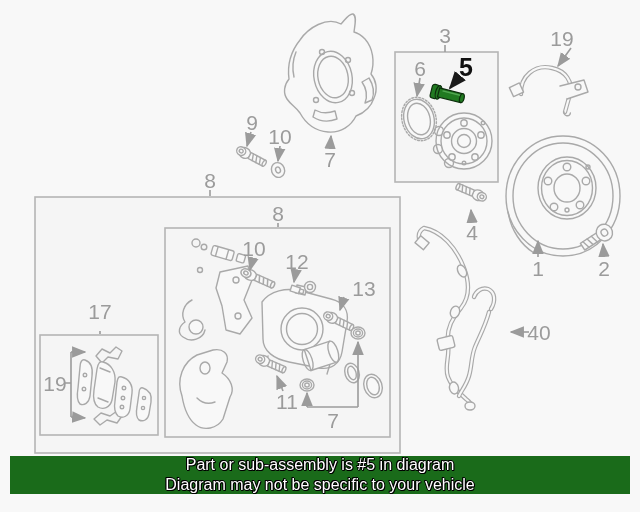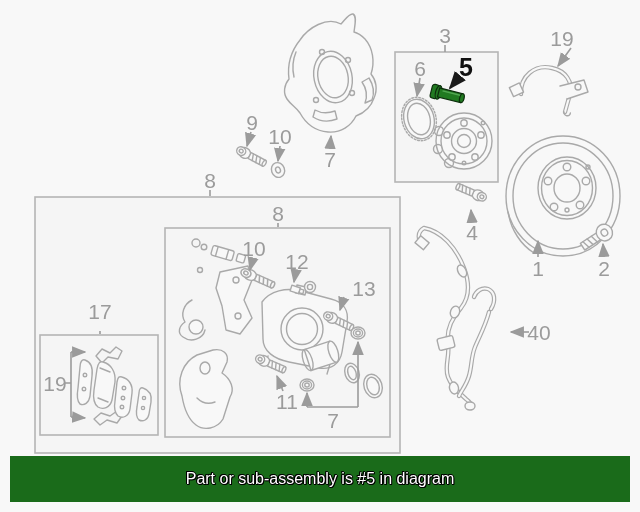--- a/index.html
+++ b/index.html
@@ -10,21 +10,21 @@
   .lnf{fill:#f8f8f8;stroke:#a9a9a9;stroke-width:1.4;stroke-linejoin:round;stroke-linecap:round;}
   .box{fill:#f5f5f5;stroke:#b5b5b5;stroke-width:1.6;}
   .tube{fill:none;stroke:#a9a9a9;stroke-width:4.4;stroke-linecap:round;}
   .tubein{fill:none;stroke:#f8f8f8;stroke-width:2.1;stroke-linecap:round;}
   .lead{fill:none;stroke:#9b9b9b;stroke-width:1.6;}
   .leadb{fill:none;stroke:#1a1a1a;stroke-width:2;}
   .grn{fill:#217a21;stroke:#0c2d0c;stroke-width:1.2;stroke-linejoin:round;}
   .callout{position:absolute;transform:translate(-50%,-50%);font-size:21px;color:#9b9b9b;
            line-height:1;cursor:pointer;user-select:none;}
   .callout.hl{color:#111111;font-weight:bold;font-size:25px;}
-  #banner{position:absolute;left:10px;top:456px;width:620px;height:46px;background:#1a6b1a;
+  #banner{position:absolute;left:10px;top:456px;width:620px;height:38px;background:#1a6b1a;
           display:flex;flex-direction:column;justify-content:center;align-items:center;}
   #banner div{color:#ffffff;font-size:16px;line-height:20px;
       text-shadow:-1px 0 #000,1px 0 #000,0 -1px #000,0 1px #000,1px 1px #000,-1px -1px #000;}
 </style>
 </head>
 <body>
 
 <div id="stage">
 
 <svg width="640" height="456" viewBox="0 0 640 456">
@@ -276,15 +276,16 @@
 <div class="callout" style="left:287px;top:401px">11</div>
 <div class="callout" style="left:254px;top:248px">10</div>
 <div class="callout" style="left:333px;top:420px">7</div>
 <div class="callout" style="left:100px;top:311px">17</div>
 <div class="callout" style="left:55px;top:383px">19</div>
 <div class="callout" style="left:562px;top:38px">19</div>
 <div class="callout" style="left:539px;top:332px">40</div>
 
 <div id="banner">
   <div>Part or sub-assembly is #5 in diagram</div>
+  <div>Diagram may not be specific to your vehicle</div>
 </div>
 
 </div>
 
 </body></html>

